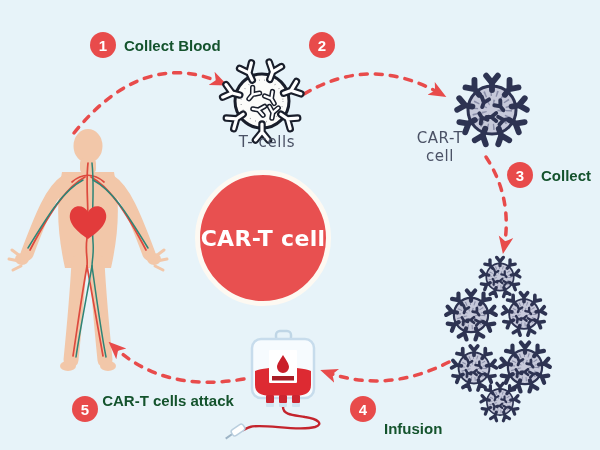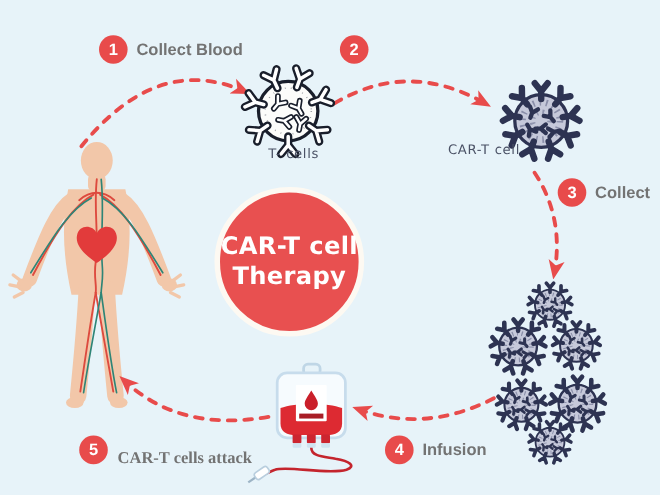--- a/index.html
+++ b/index.html
@@ -9,26 +9,26 @@
     font-family:"Liberation Sans",sans-serif;
   }
   .canvas svg{position:absolute;left:0;top:0;}
   .badge{
     position:absolute;width:26px;height:26px;border-radius:50%;
     background:#e84b4b;color:#fff;font-weight:bold;font-size:15px;
     display:flex;align-items:center;justify-content:center;
     font-family:"Liberation Sans",sans-serif;
   }
   .step-label{
-    position:absolute;color:#737373;font-weight:bold;font-size:15px;
+    position:absolute;color:#14532d;font-weight:bold;font-size:15px;
     line-height:18px;white-space:nowrap;
   }
   .step-label.two-line{white-space:normal;text-align:center;}
   .caption{
-    position:absolute;color:#4b5266;font-size:12px;letter-spacing:0.6px;
+    position:absolute;color:#4b5266;font-size:15px;letter-spacing:0.6px;
     font-family:"DejaVu Sans",sans-serif;text-align:center;
   }
   .center-circle{
     position:absolute;left:195px;top:170px;width:136px;height:136px;
     border-radius:50%;background:#e85050;border:5px solid #fdf9f2;
     box-sizing:border-box;display:flex;flex-direction:column;
     align-items:center;justify-content:center;
     color:#fff;font-family:"DejaVu Sans",sans-serif;font-weight:bold;
     font-size:22px;line-height:27px;letter-spacing:0.3px;text-align:center;
   }
@@ -231,45 +231,44 @@
       <path d="M283,407 C 283,415 294,415 305,417 C 318,419 324,424 315,427 C 298,432 262,423 250,427 C 245,428.5 243,431 241,430" fill="none" stroke="#c4242d" stroke-width="2.4"></path>
       <g transform="rotate(-35 238 430)">
         <line x1="223" y1="430" x2="231" y2="430" stroke="#9db4c6" stroke-width="2"></line>
         <rect x="231" y="426.5" width="14" height="7" rx="2.5" fill="#ffffff" stroke="#b9cede" stroke-width="1.5"></rect>
       </g>
     </g>
   </svg>
 
   <div class="center-circle">
     <span>CAR-T cell</span>
-    <span>Therapy</span>
   </div>
 
   <div class="badge" style="left:90px;top:32px;">
       <span>1</span>
     </div>
   <div class="step-label" style="left:124px;top:37px;">Collect Blood</div>
 
   <div class="badge" style="left:309px;top:32px;">
       <span>2</span>
     </div>
 
   <div class="badge" style="left:507px;top:162px;">
       <span>3</span>
     </div>
   <div class="step-label" style="left:541px;top:167px;">Collect</div>
 
   <div class="badge" style="left:350px;top:396px;">
       <span>4</span>
     </div>
-  <div class="step-label" style="left:384px;top:401px;">Infusion</div>
+  <div class="step-label" style="left:384px;top:420px;">Infusion</div>
 
   <div class="badge" style="left:72px;top:396px;">
       <span>5</span>
     </div>
-  <div class="step-label two-line" style="left:98px;top:408px;width:140px;font-family:Liberation Serif, serif;">
+  <div class="step-label two-line" style="left:98px;top:392px;width:140px;">
     <div>CAR-T cells attack</div>
   </div>
 
   <div class="caption" style="left:227px;top:133px;width:80px;">T- cells</div>
   <div class="caption" style="left:400px;top:129px;width:80px;">CAR-T cell</div>
 
 </div>
 
 </body></html>

